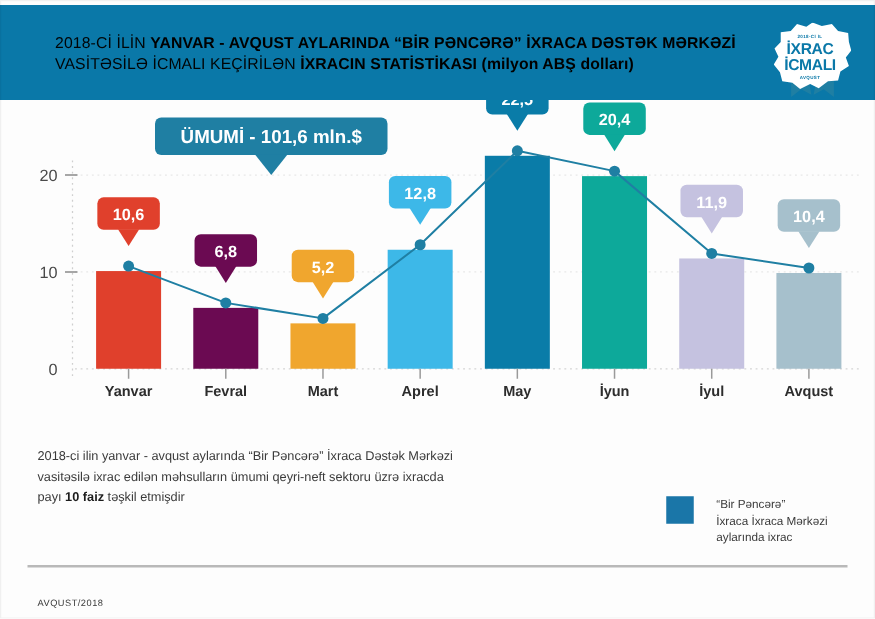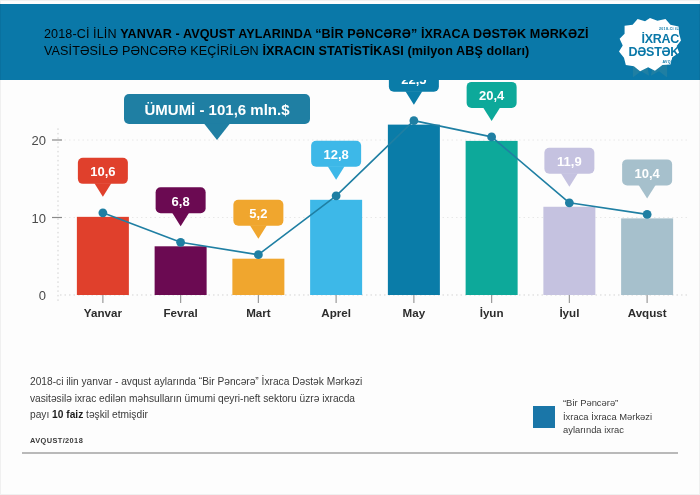--- a/index.html
+++ b/index.html
@@ -28,21 +28,21 @@
 
   
   .badge-wrap{position:absolute;left:617px;top:14px;width:66px;height:74px;}
   .badge-ribbon{position:absolute;left:8px;top:38px;width:50px;height:36px;}
   .badge-seal{
     position:absolute;left:2px;top:0px;width:62px;height:56px;
     background:#ffffff;
   }
   .badge-text{
     position:absolute;left:0;top:0;width:62px;height:56px;
-    display:flex;flex-direction:column;align-items:flex-end;justify-content:center;
+    display:flex;flex-direction:column;align-items:center;justify-content:center;
     color:#0a78a8;line-height:1;
   }
   .badge-micro{font-size:3.6px;font-weight:700;letter-spacing:.3px;margin-bottom:1px;}
   .badge-main{font-size:12.5px;font-weight:700;letter-spacing:-.3px;}
   .badge-main2{font-size:12.5px;font-weight:700;letter-spacing:-.3px;margin-top:1px;}
   .badge-micro2{font-size:3.6px;font-weight:700;letter-spacing:.3px;margin-top:2px;}
 
   
   .chart-zone{position:absolute;left:0;top:80px;width:700px;height:250px;}
   svg.chart{position:absolute;left:0;top:0;}
@@ -59,64 +59,64 @@
     font-family:"Liberation Sans",sans-serif;
   }
   .total-txt{
     font-size:15px;font-weight:700;fill:#ffffff;text-anchor:middle;
     font-family:"Liberation Sans",sans-serif;
   }
 
   
   .bottom{position:absolute;left:0;top:330px;width:700px;height:120px;}
   .note{
-    position:absolute;left:30px;top:44px;width:340px;
+    position:absolute;left:30px;top:28px;width:340px;
     font-size:10.2px;line-height:16.5px;color:#3a3a3a;
   }
   .note b{font-weight:700;color:#1c1c1c;}
 
   .donut-wrap{position:absolute;left:398px;top:-8px;width:145px;height:145px;}
 
-  .legend{position:absolute;left:533px;top:66px;display:flex;gap:8px;align-items:center;}
+  .legend{position:absolute;left:533px;top:66px;display:flex;gap:18px;align-items:flex-start;}
   .legend-swatch{width:22px;height:22px;background:#1a76a8;flex:none;margin-top:1px;}
   .legend-text{font-size:9.4px;line-height:13.5px;color:#3a3a3a;}
 
   
   .footer-rule{position:absolute;left:22px;top:452px;width:656px;height:1.5px;background:#b9b9b9;}
   .footer-txt{
-    position:absolute;left:30px;top:436px;font-size:7.4px;font-weight:700;
+    position:absolute;left:30px;top:478px;font-size:7.4px;font-weight:400;
     letter-spacing:.4px;color:#3a3a3a;text-align:right;
   }
   .edge-shadow{
     position:absolute;left:0;top:0;width:700px;height:495px;pointer-events:none;
     box-shadow:inset 0 0 0 1px rgba(0,0,0,.05);
   }
 </style>
 </head>
 <body>
 
 <div id="page">
 
   <div class="header">
     <div class="header-titles">
       <div class="title-line"><span class="t-light">2018-Cİ İLİN </span><span class="t-bold">YANVAR - AVQUST AYLARINDA “BİR PƏNCƏRƏ” İXRACA DƏSTƏK MƏRKƏZİ</span></div>
-      <div class="title-line"><span class="t-light">VASİTƏSİLƏ PƏNCƏRƏ KEÇİRİLƏN </span><span class="t-bold">İXRACIN STATİSTİKASI (milyon ABŞ dolları)</span></div>
+      <div class="title-line"><span class="t-light">VASİTƏSİLƏ İCMALI KEÇİRİLƏN </span><span class="t-bold">İXRACIN STATİSTİKASI (milyon ABŞ dolları)</span></div>
     </div>
 
     <div class="badge-wrap">
       <svg class="badge-ribbon" width="50" height="40" viewBox="0 0 50 40">
         <path d="M6 0 L20 0 L24 22 L15 17 L6 24 Z" fill="#1f7fa3"></path>
         <path d="M30 0 L44 0 L44 24 L35 17 L26 22 Z" fill="#1f7fa3"></path>
         <path d="M18 0 L32 0 L32 14 L25 10 L18 14 Z" fill="#176b8e"></path>
       </svg>
       <div class="badge-seal" style="clip-path:polygon(50% 0%,62% 5%,75% 2%,83% 12%,96% 15%,97% 28%,100% 40%,93% 50%,97% 62%,86% 70%,83% 83%,70% 84%,58% 94%,47% 88%,34% 95%,24% 86%,11% 84%,8% 71%,0% 60%,6% 49%,1% 37%,9% 28%,9% 14%,22% 12%,30% 2%,42% 6%);"></div>
       <div class="badge-text">
         <div class="badge-micro">2018-Cİ İL</div>
         <div class="badge-main">İXRAC</div>
-        <div class="badge-main2">DƏSTƏK</div>
+        <div class="badge-main2">İCMALI</div>
         <div class="badge-micro2">AVQUST</div>
       </div>
     </div>
   </div>
 
   <div class="chart-zone">
     <svg class="chart" id="chart-svg" width="700" height="250" viewBox="0 0 700 250">
         <line x1="60" x2="690" y1="215" y2="215" stroke="#cfcfcf" stroke-width="1" stroke-dasharray="1.5,3" opacity="0.9"></line>
         <line x1="60" x2="690" y1="137.5" y2="137.5" stroke="#cfcfcf" stroke-width="1" stroke-dasharray="1.5,3" opacity="0.45"></line>
         <line x1="60" x2="690" y1="60" y2="60" stroke="#cfcfcf" stroke-width="1" stroke-dasharray="1.5,3" opacity="0.45"></line>

